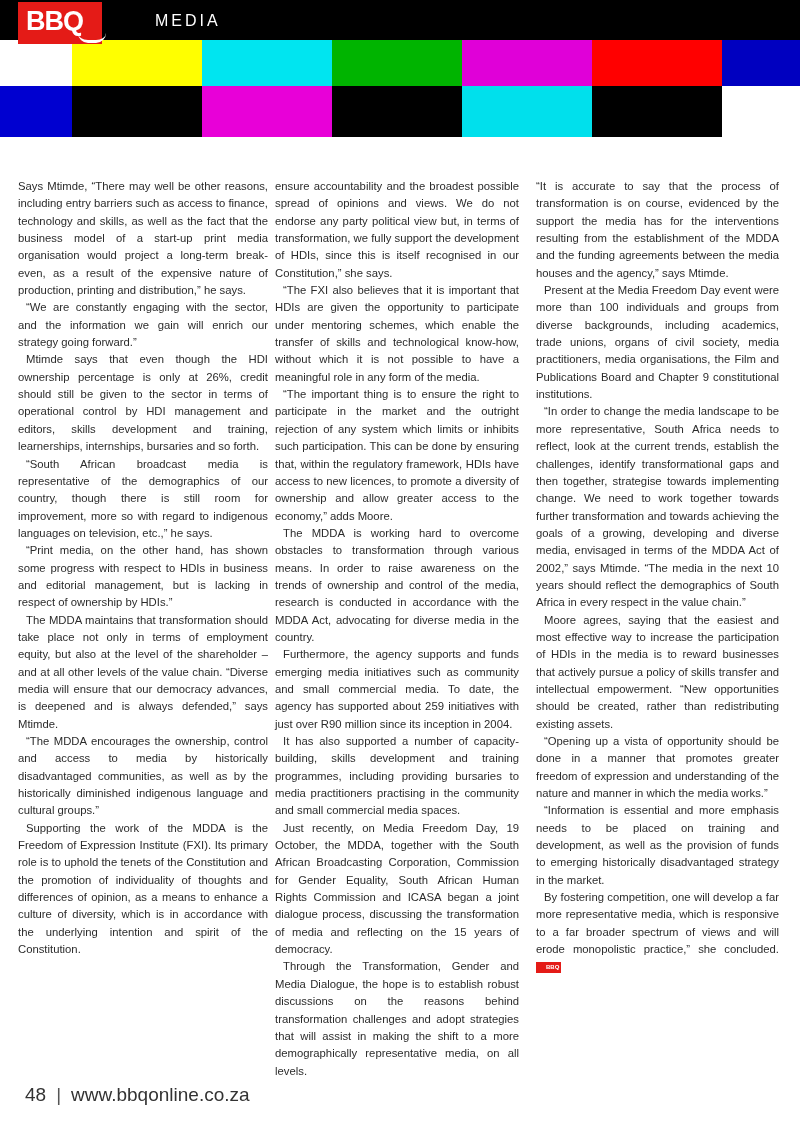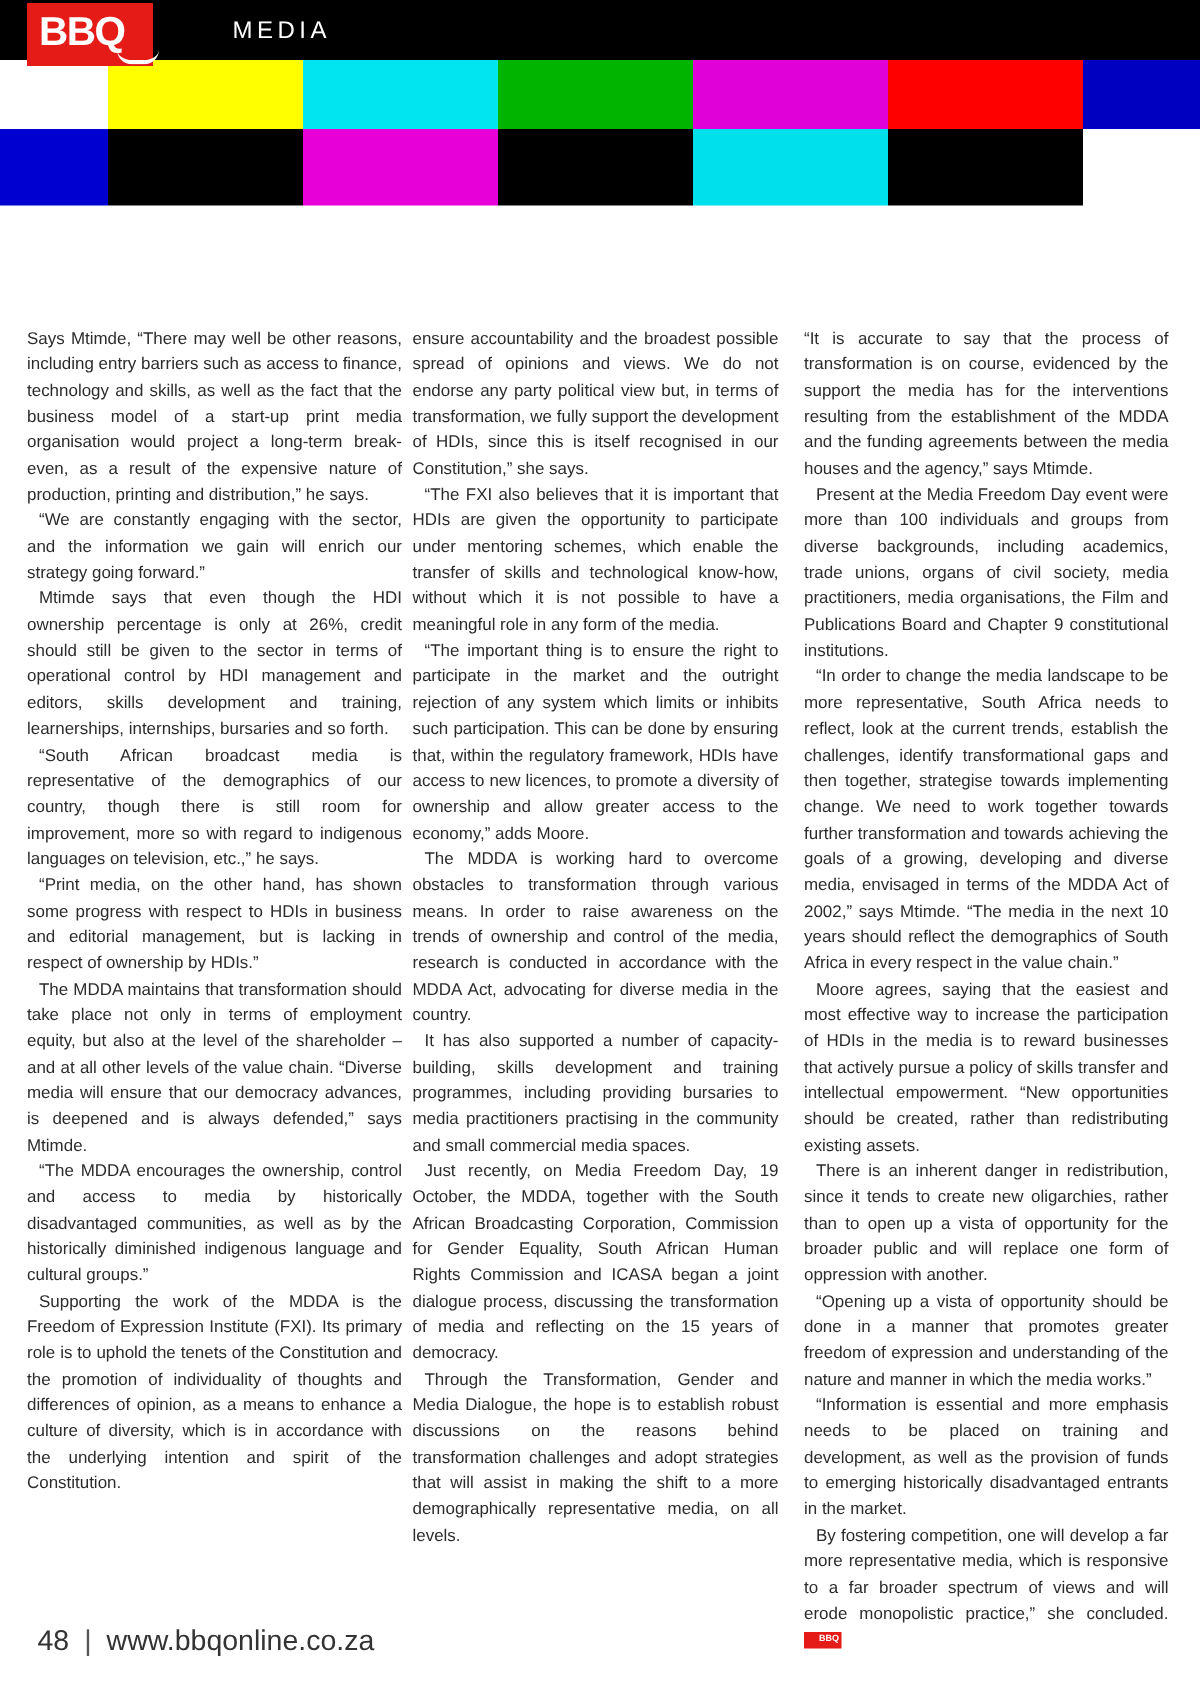--- a/index.html
+++ b/index.html
@@ -26,21 +26,21 @@
     letter-spacing: 3px; z-index: 2;
   }
   .bars { position: absolute; left: 0; top: 40px; width: 800px; height: 97px; }
   .bar { position: absolute; }
   .page-body { position: absolute; left: 0; top: 160px; width: 800px; }
   .col {
     position: absolute; top: 18px; width: 250px;
     font-size: 11.3px; line-height: 17.35px; text-align: justify; color: #2b2b2b;
   }
   .col p { margin: 0; text-indent: 8px; }
-  .col p.first { text-indent: 0; margin-top: 40px; }
+  .col p.first { text-indent: 0; }
   .col1 { left: 18px; }
   .col2 { left: 275px; width: 244px; }
   .col3 { left: 536px; width: 243px; }
   .end-logo {
     display: inline-block; background: #e41b17; color: #fff; font-size: 6px;
     font-weight: bold; padding: 1px 2px; line-height: 9px; vertical-align: middle;
   }
   .byline { margin-top: 18px; font-style: italic; color: #777; font-size: 11.5px; text-indent: 0 !important; }
   .footer {
     position: absolute; left: 25px; top: 1084px; font-size: 19px; color: #333;
@@ -82,31 +82,31 @@
       <p><span>“Print media, on the other hand, has shown some progress with respect to HDIs in business and editorial management, but is lacking in respect of ownership by HDIs.”</span></p>
       <p><span>The MDDA maintains that transformation should take place not only in terms of employment equity, but also at the level of the shareholder – and at all other levels of the value chain. “Diverse media will ensure that our democracy advances, is deepened and is always defended,” says Mtimde.</span></p>
       <p><span>“The MDDA encourages the ownership, control and access to media by historically disadvantaged communities, as well as by the historically diminished indigenous language and cultural groups.”</span></p>
       <p><span>Supporting the work of the MDDA is the Freedom of Expression Institute (FXI). Its primary role is to uphold the tenets of the Constitution and the promotion of individuality of thoughts and differences of opinion, as a means to enhance a culture of diversity, which is in accordance with the underlying intention and spirit of the Constitution.</span></p>
     </div>
   <div class="col col2" id="col1">
       <p class="first"><span>ensure accountability and the broadest possible spread of opinions and views. We do not endorse any party political view but, in terms of transformation, we fully support the development of HDIs, since this is itself recognised in our Constitution,” she says.</span></p>
       <p><span>“The FXI also believes that it is important that HDIs are given the opportunity to participate under mentoring schemes, which enable the transfer of skills and technological know-how, without which it is not possible to have a meaningful role in any form of the media.</span></p>
       <p><span>“The important thing is to ensure the right to participate in the market and the outright rejection of any system which limits or inhibits such participation. This can be done by ensuring that, within the regulatory framework, HDIs have access to new licences, to promote a diversity of ownership and allow greater access to the economy,” adds Moore.</span></p>
       <p><span>The MDDA is working hard to overcome obstacles to transformation through various means. In order to raise awareness on the trends of ownership and control of the media, research is conducted in accordance with the MDDA Act, advocating for diverse media in the country.</span></p>
+      <p><span>Furthermore, the agency supports and funds emerging media initiatives such as community and small commercial media. To date, the agency has supported about 259 initiatives with just over R90 million since its inception in 2004.</span></p>
       <p><span>It has also supported a number of capacity-building, skills development and training programmes, including providing bursaries to media practitioners practising in the community and small commercial media spaces.</span></p>
       <p><span>Just recently, on Media Freedom Day, 19 October, the MDDA, together with the South African Broadcasting Corporation, Commission for Gender Equality, South African Human Rights Commission and ICASA began a joint dialogue process, discussing the transformation of media and reflecting on the 15 years of democracy.</span></p>
       <p><span>Through the Transformation, Gender and Media Dialogue, the hope is to establish robust discussions on the reasons behind transformation challenges and adopt strategies that will assist in making the shift to a more demographically representative media, on all levels.</span></p>
     </div>
   <div class="col col3" id="col2">
       <p class="first"><span>“It is accurate to say that the process of transformation is on course, evidenced by the support the media has for the interventions resulting from the establishment of the MDDA and the funding agreements between the media houses and the agency,” says Mtimde.</span></p>
       <p><span>Present at the Media Freedom Day event were more than 100 individuals and groups from diverse backgrounds, including academics, trade unions, organs of civil society, media practitioners, media organisations, the Film and Publications Board and Chapter 9 constitutional institutions.</span></p>
       <p><span>“In order to change the media landscape to be more representative, South Africa needs to reflect, look at the current trends, establish the challenges, identify transformational gaps and then together, strategise towards implementing change. We need to work together towards further transformation and towards achieving the goals of a growing, developing and diverse media, envisaged in terms of the MDDA Act of 2002,” says Mtimde. “The media in the next 10 years should reflect the demographics of South Africa in every respect in the value chain.”</span></p>
       <p><span>Moore agrees, saying that the easiest and most effective way to increase the participation of HDIs in the media is to reward businesses that actively pursue a policy of skills transfer and intellectual empowerment. “New opportunities should be created, rather than redistributing existing assets.</span></p>
-      <p><span>There is an inherent danger in redistribution, since it tends to create new oligarchies, rather than to open up a vista of opportunity for the broader public and will replace one form of oppression with another.</span></p>
       <p><span>“Opening up a vista of opportunity should be done in a manner that promotes greater freedom of expression and understanding of the nature and manner in which the media works.”</span></p>
-      <p><span>“Information is essential and more emphasis needs to be placed on training and development, as well as the provision of funds to emerging historically disadvantaged entrants in the market.</span></p>
+      <p><span>“Information is essential and more emphasis needs to be placed on training and development, as well as the provision of funds to emerging historically disadvantaged strategy in the market.</span></p>
       <p><span>By fostering competition, one will develop a far more representative media, which is responsive to a far broader spectrum of views and will erode monopolistic practice,” she concluded.</span> <span class="end-logo">BBQ</span></p>
     </div>
 </div>
 
 <div class="footer">
   <span>48</span><span class="sep">|</span><span>www.bbqonline.co.za</span>
 </div>
 
 </body></html>

